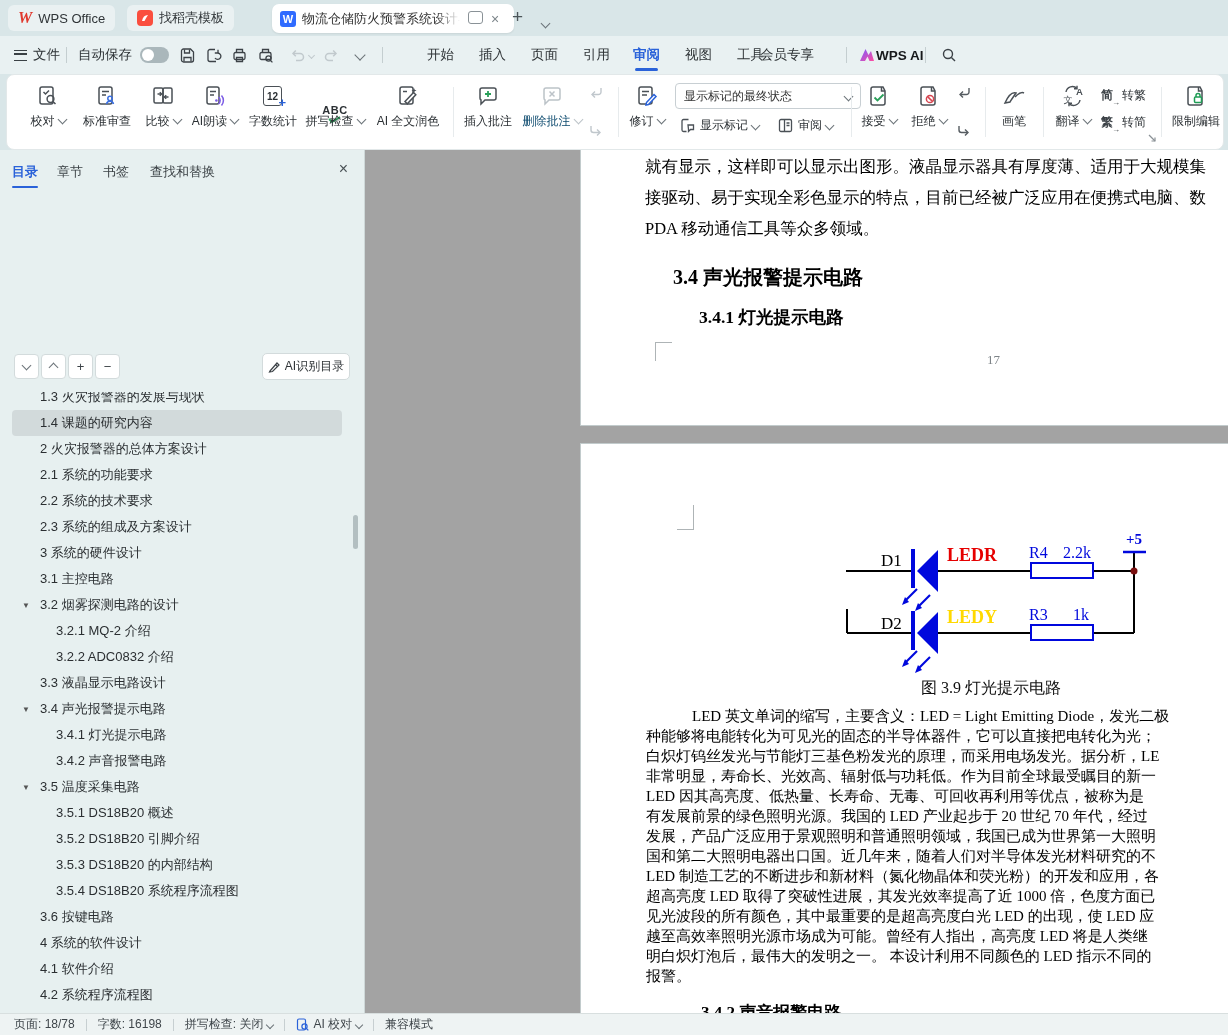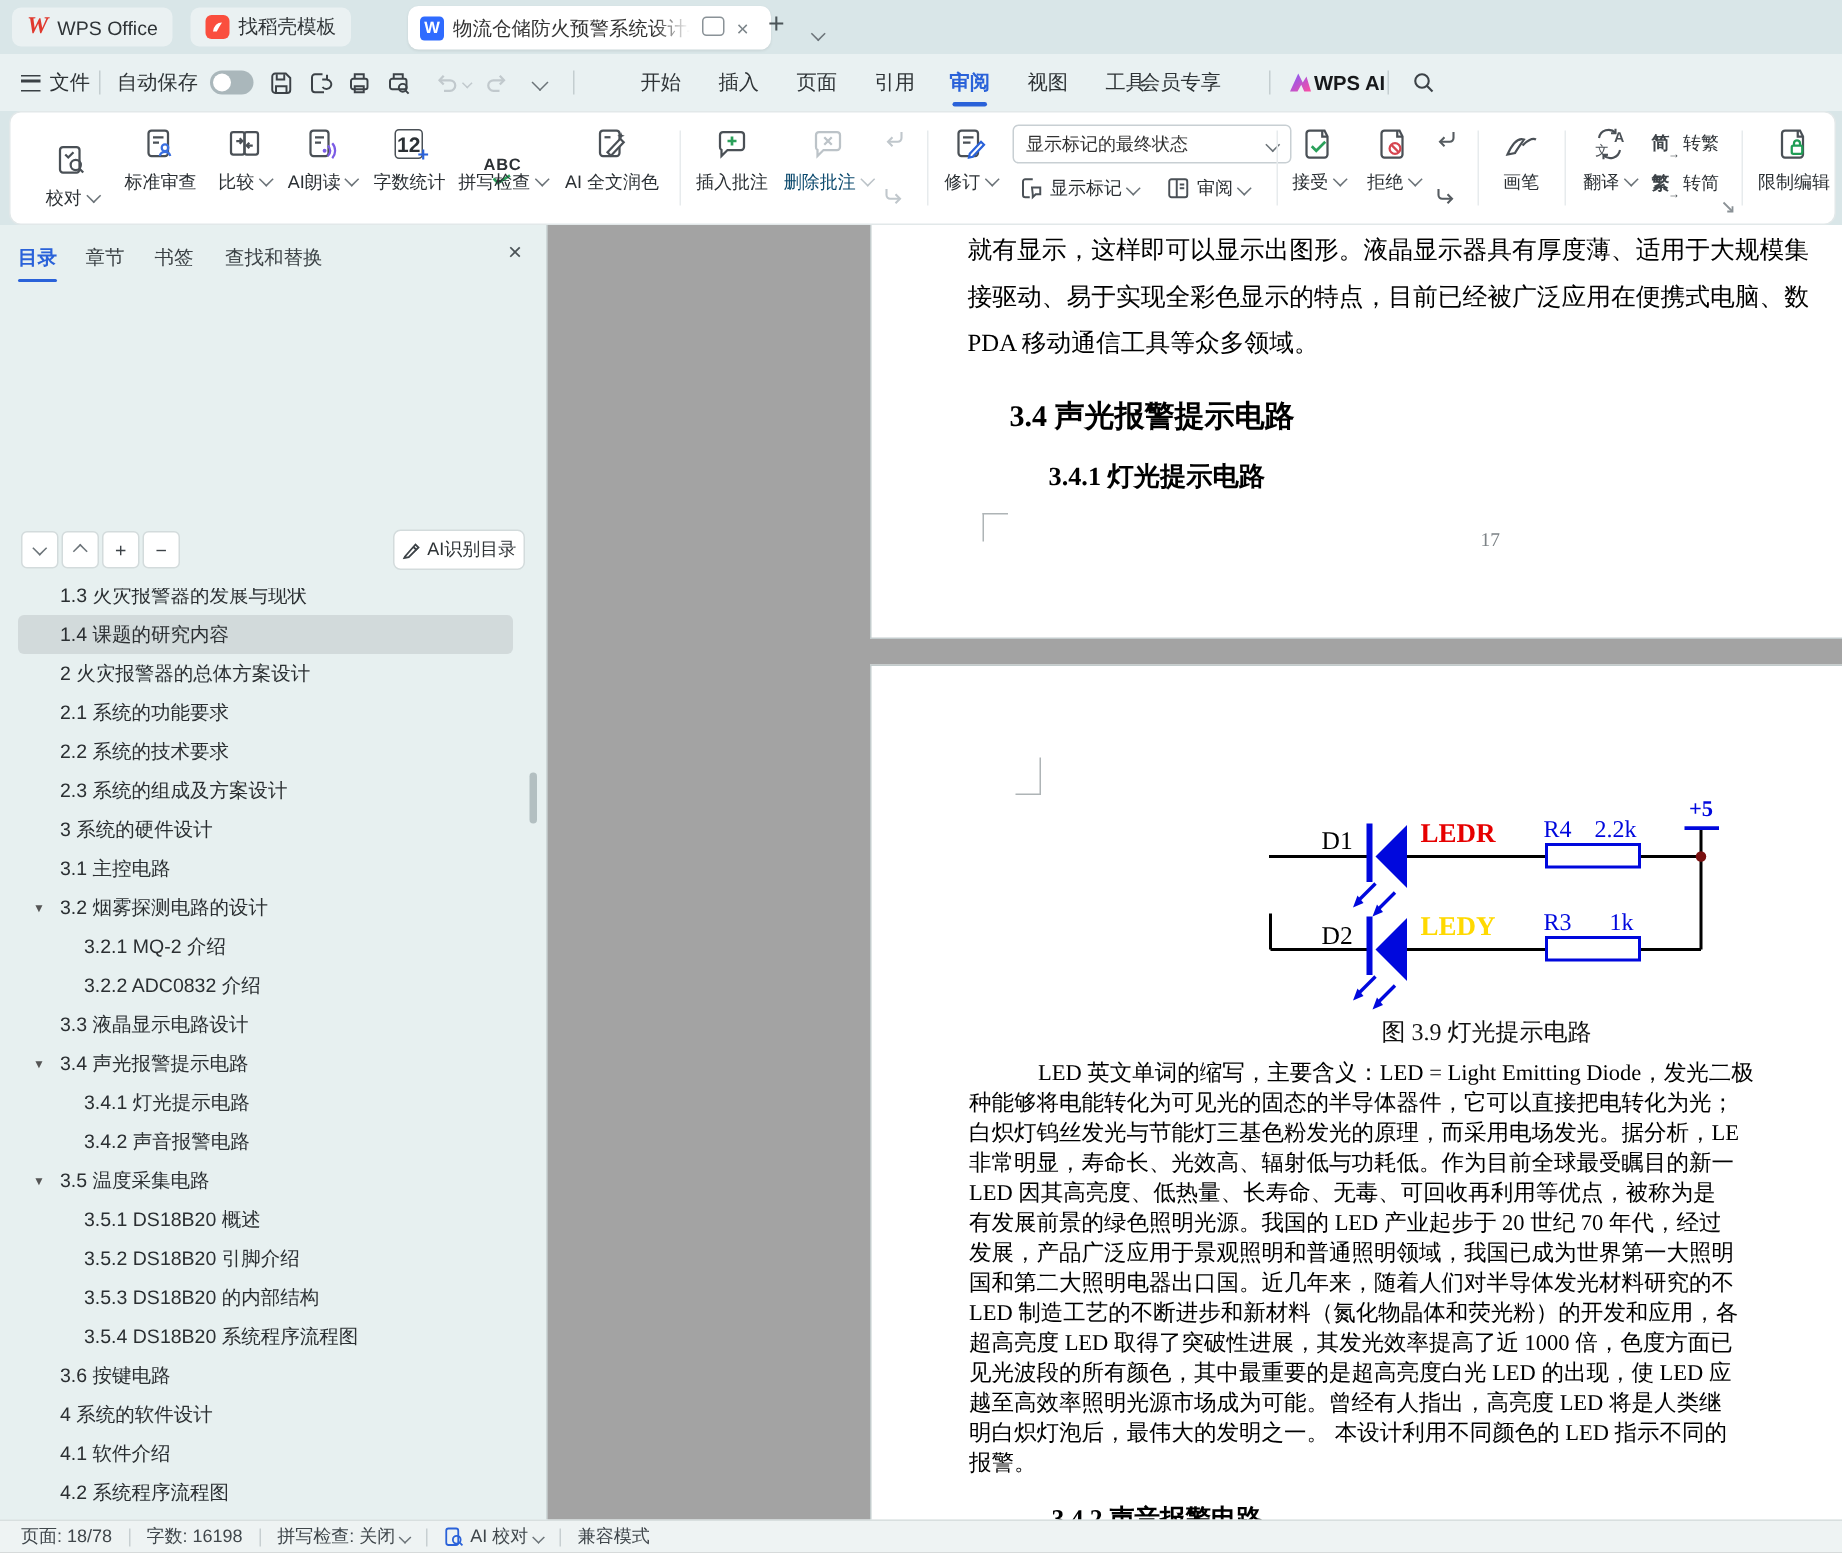--- a/index.html
+++ b/index.html
@@ -257,21 +257,21 @@
         <svg width="16" height="16" viewBox="0 0 16 16" fill="none" stroke="#3c4247" stroke-width="1.4">
           <circle cx="7" cy="7" r="4.5"></circle>
             <path d="M10.4 10.4 L14 14"></path>
         </svg>
         </span>
     </div>
   </div>
 
   <div class="ribbon">
 
-    <div class="rbtn" style="left:16px;width:50px;justify-content:flex-end;">
+    <div class="rbtn" style="left:16px;width:50px;">
       <span class="ric">
         <svg width="24" height="24" viewBox="0 0 24 24" fill="none" stroke="#4a5056" stroke-width="1.5">
           <rect x="4" y="3" width="13" height="17" rx="2"></rect>
             <path d="M7.5 8 l2 2 l3.5-3.5"></path>
           <circle cx="14.5" cy="15" r="3.4"></circle>
             <path d="M17 17.5 L19.5 20"></path>
         </svg>
         </span>
       <span class="rlb"><span>校对</span><span class="chev"></span></span>
     </div>
@@ -310,21 +310,21 @@
           <circle cx="13.4" cy="16.5" r="1.3" fill="#7b5ce5" stroke="none"></circle>
         </svg>
         </span>
       <span class="rlb"><span>AI朗读</span><span class="chev"></span></span>
     </div>
 
     <div class="rbtn" style="left:238px;width:56px;">
       <span class="ric">
         <span style="position:relative;width:24px;height:24px;">
           <span style="position:absolute;left:2px;top:2px;width:17px;height:18px;border:1.5px solid #4a5056;border-radius:3px;
-                       display:flex;align-items:center;justify-content:center;font-size:14px;font-weight:bold;color:#2b3034;">12</span>
+                       display:flex;align-items:center;justify-content:center;font-size:10px;font-weight:bold;color:#2b3034;">12</span>
           <span style="position:absolute;right:-1px;bottom:-2px;color:#2a62d9;font-size:13px;font-weight:bold;">+</span>
         </span>
         </span>
       <span class="rlb">字数统计</span>
     </div>
 
     <div class="rbtn" style="left:296px;width:64px;">
       <span class="ric">
         <span style="display:flex;flex-direction:column;align-items:center;margin-top:36px;">
           <span style="font-size:11px;font-weight:bold;color:#2b3034;letter-spacing:.5px;">ABC</span>

